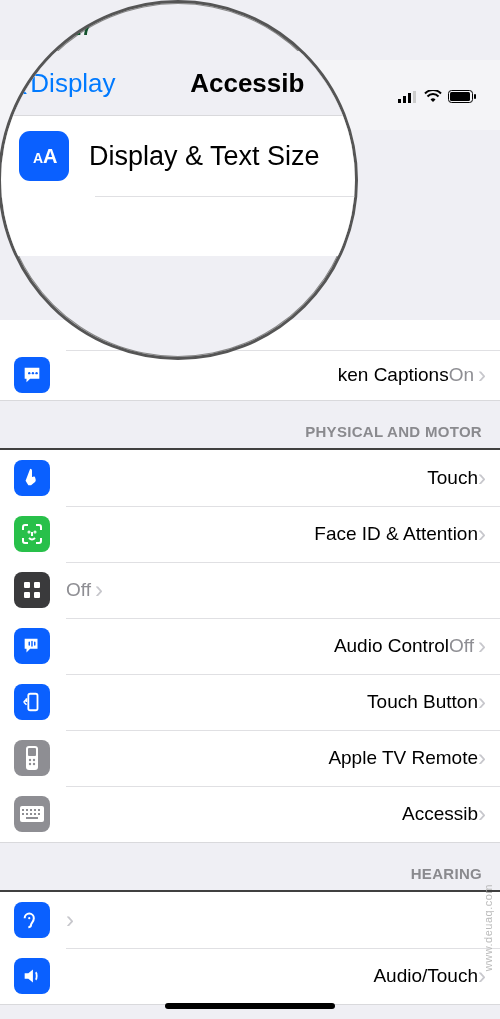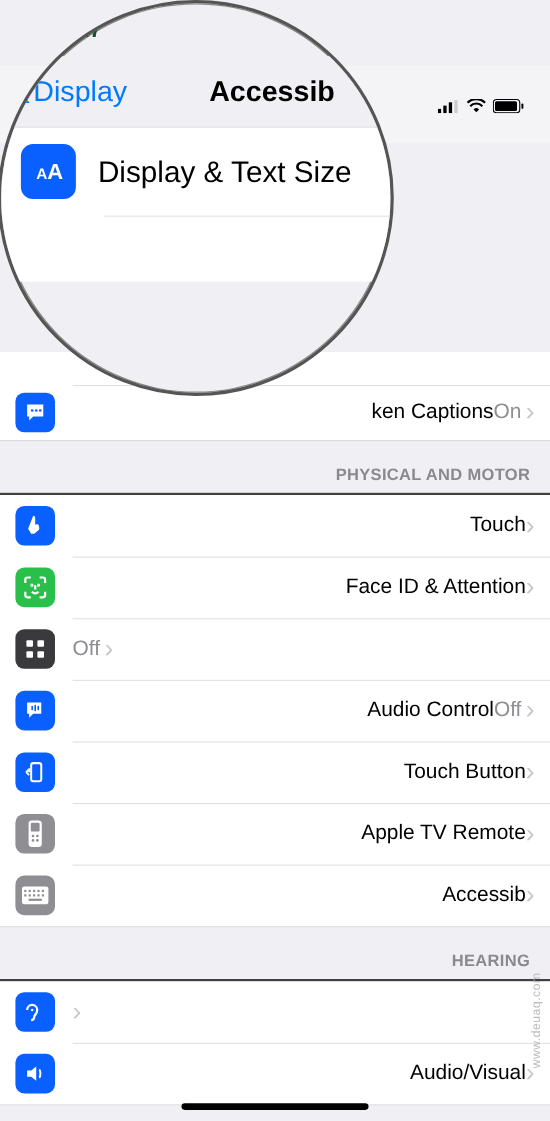--- a/index.html
+++ b/index.html
@@ -193,21 +193,21 @@
           </div>
         <div class="chev">›</div>
       </div>
       <div class="row">
         <div class="icon" style="background:#0a60ff;">
             <svg width="22" height="22" viewBox="0 0 24 24" fill="#fff">
               <path d="M4 9v6h4l5 4V5L8 9H4z"></path>
               <path d="M16 8c1.5 1 1.5 7 0 8" stroke="#fff" stroke-width="2" fill="none"></path>
             </svg>
           </div>
-        <div class="label">Audio/Visual</div>
+        <div class="label">Audio/Touch</div>
         <div class="chev">›</div>
       </div>
     </div>
 
   </div>
 
   <div class="homebar"></div>
   <div class="watermark">www.deuaq.com</div>
 
   <div class="mag-wrap">

